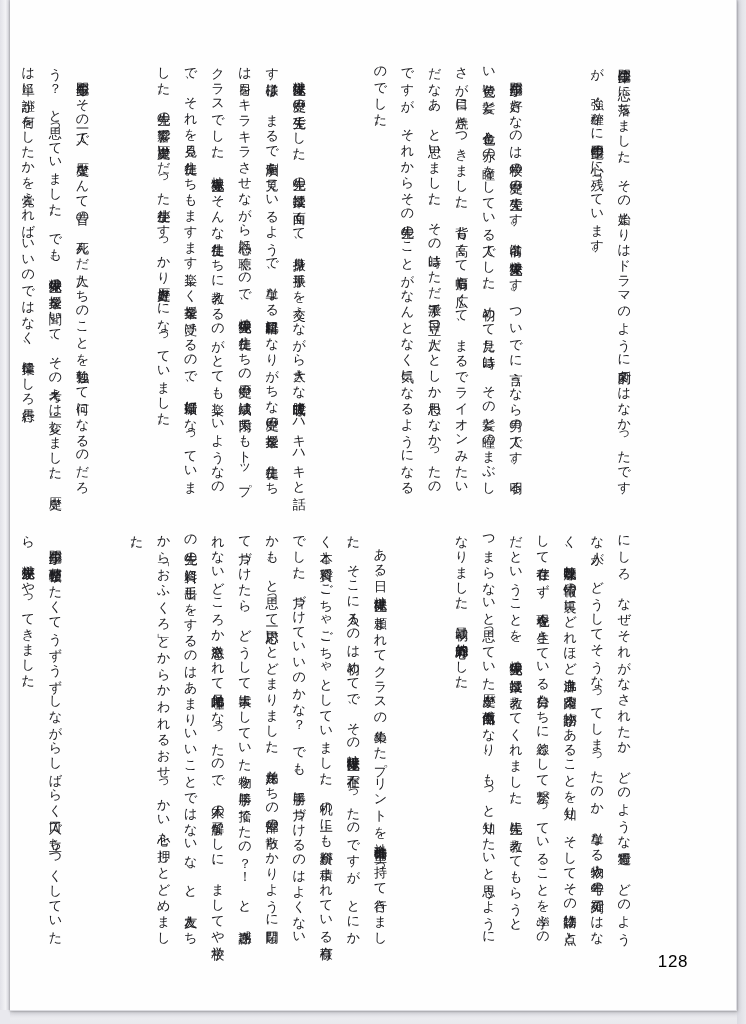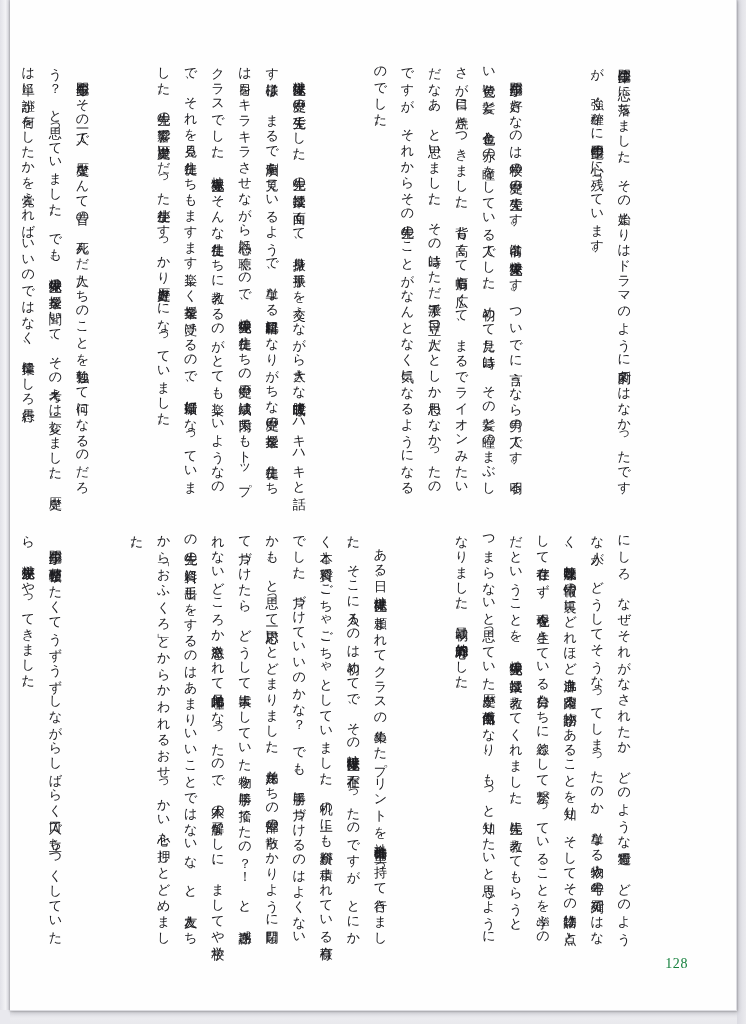--- a/index.html
+++ b/index.html
@@ -67,23 +67,23 @@
     padding: 0;
     text-indent: 1em;
   }
   .para.noindent {
     text-indent: 0;
   }
   .page-number {
     position: absolute;
     right: 48px;
     bottom: 38px;
-    font-family: Liberation Serif, serif;
-    font-size: 14px;
-    color: #15803d;
+    font-family: Liberation Sans, sans-serif;
+    font-size: 17px;
+    color: #000000;
     letter-spacing: 0.6px;
   }
   .edge-shadow-left {
     position: absolute;
     left: 0px;
     top: 0px;
     width: 10px;
     height: 1010px;
     background: linear-gradient(to right, #e2e2e8 0%, #f2f2f5 55%, #cfcfd6 100%);
   }

